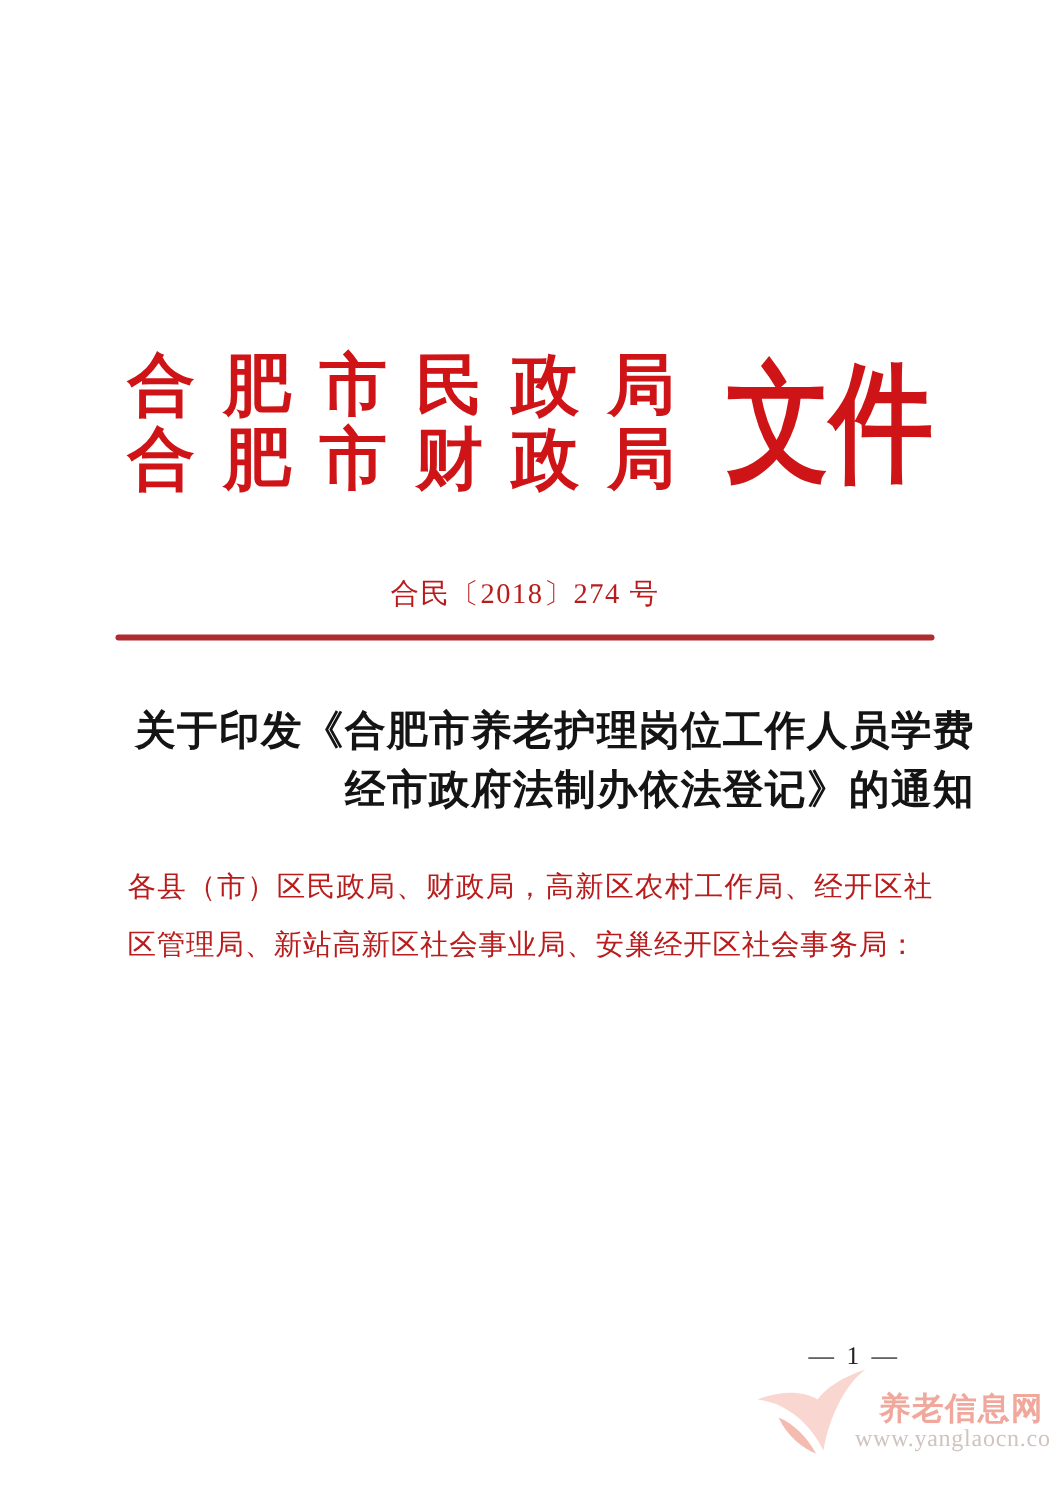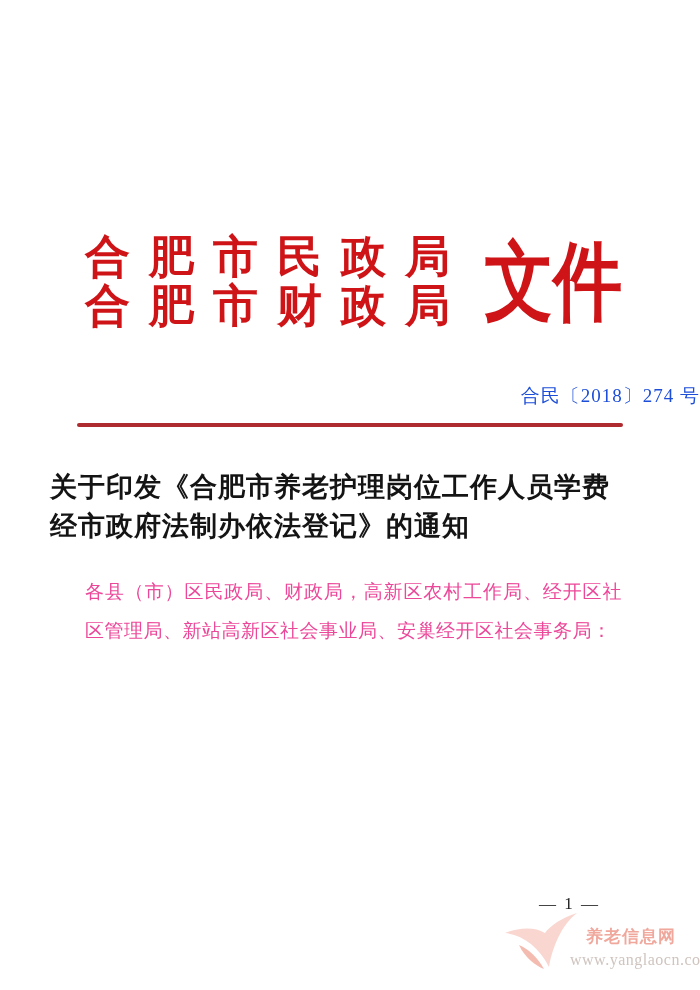--- a/index.html
+++ b/index.html
@@ -43,59 +43,59 @@
     transform-origin: right center;
     white-space: nowrap;
   }
 
   
   .doc-number {
     position: absolute;
     top: 383px;
     left: 0;
     width: 100%;
-    text-align: right;
+    text-align: center;
     font-size: 19px;
     letter-spacing: 1px;
-    color: #1d4ed8;
+    color: #b91c1c;
   }
   .red-rule {
     position: absolute;
     top: 423px;
     left: 77px;
     width: 546px;
     height: 4px;
     background: #ae2b30;
     border-radius: 2px;
   }
 
   
   .doc-title {
     position: absolute;
     top: 468px;
     left: 50px;
     width: 600px;
-    text-align: left;
+    text-align: right;
     font-size: 27px;
     line-height: 39px;
     font-weight: bold;
     color: #141414;
     letter-spacing: 1px;
   }
 
   
   .doc-body {
     position: absolute;
     top: 572px;
     left: 85px;
     width: 537px;
     font-size: 19px;
     line-height: 39px;
     text-align: justify;
-    color: #ec4899;
+    color: #b91c1c;
     letter-spacing: 0.5px;
   }
   .doc-body p.indent { text-indent: 2em; }
 
   
   .page-number {
     position: absolute;
     top: 894px;
     left: 0;
     width: 100%;
@@ -110,21 +110,21 @@
     top: 908px;
     left: 503px;
     width: 197px;
     height: 75px;
   }
   .wm-logo { position: absolute; left: 0; top: 3px; }
   .wm-name {
     position: absolute;
     left: 83px;
     top: 17px;
-    font-size: 17px;
+    font-size: 21px;
     font-weight: bold;
     letter-spacing: 1px;
     color: #f0a89d;
     white-space: nowrap;
   }
   .wm-url {
     position: absolute;
     left: 67px;
     top: 43px;
     font-size: 16px;

